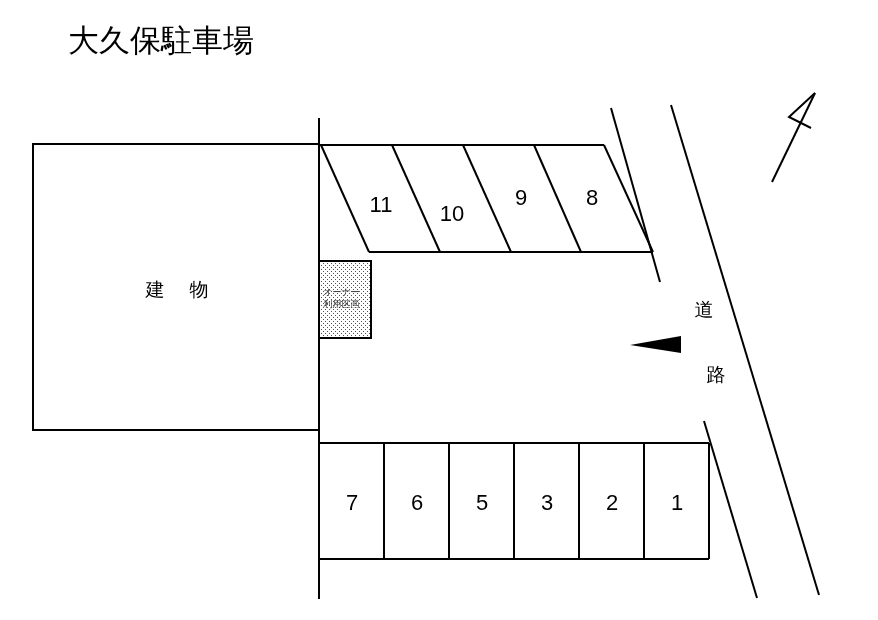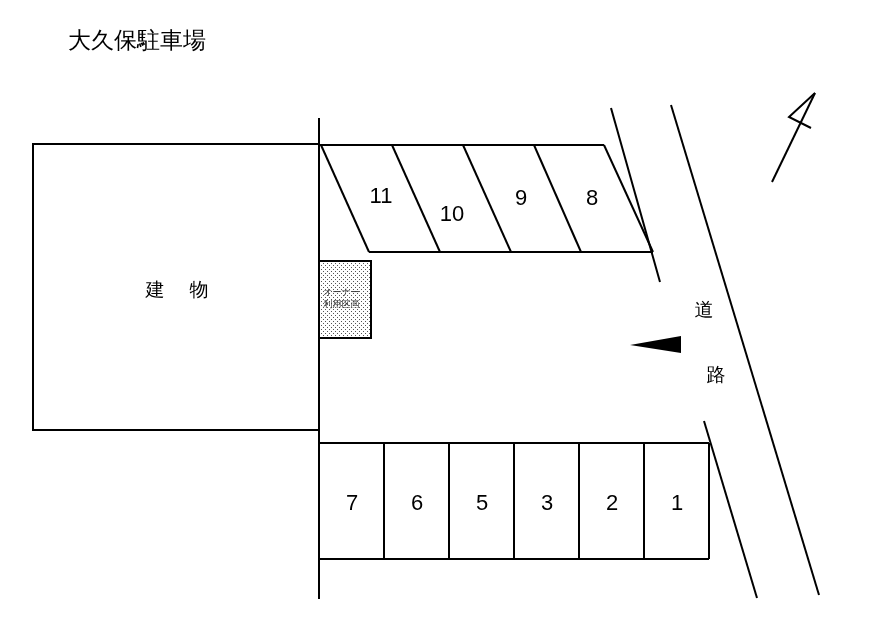--- a/index.html
+++ b/index.html
@@ -1,19 +1,19 @@
 <!DOCTYPE html>
 <html><head>
   <meta charset="utf-8">
   <style>
     html, body { margin: 0; padding: 0; background: #ffffff; }
     body { width: 878px; height: 620px; position: relative; overflow: hidden;
            font-family: "DejaVu Sans", "Liberation Sans", sans-serif; }
     svg { position: absolute; left: 0; top: 0; }
-    .title { position: absolute; left: 68px; top: 20px; font-size: 23px; color: #000;
+    .title { position: absolute; left: 68px; top: 20px; font-size: 31px; color: #000;
              letter-spacing: 0px; white-space: nowrap; line-height: 40px; }
     .label { position: absolute; color: #000; white-space: nowrap; line-height: 1; }
     .num { font-family: "Liberation Sans", sans-serif; font-size: 22px; transform: translate(-50%, -50%); }
     .bld { font-size: 19px; transform: translate(-50%, -50%); letter-spacing: 0; }
     .road { font-size: 19px; transform: translate(-50%, -50%); }
     .owner { position: absolute; left: 320px; top: 286px; width: 43px; font-size: 9px; line-height: 12px;
              text-align: center; color: #333; }
   </style>
 </head>
 <body>
@@ -74,21 +74,21 @@
 <div class="label bld" style="left:199px; top:289px;">物</div>
 
 <div class="owner">
   <div>オーナー</div>
   <div>利用区画</div>
 </div>
 
 <div class="label road" style="left:704px; top:309px;">道</div>
 <div class="label road" style="left:716px; top:374px;">路</div>
 
-<div class="label num" style="left:381px; top:196px;">11</div>
+<div class="label num" style="left:381px; top:205px;">11</div>
 <div class="label num" style="left:452px; top:214px;">10</div>
 <div class="label num" style="left:521px; top:198px;">9</div>
 <div class="label num" style="left:592px; top:198px;">8</div>
 
 <div class="label num" style="left:352px; top:503px;">7</div>
 <div class="label num" style="left:417px; top:503px;">6</div>
 <div class="label num" style="left:482px; top:503px;">5</div>
 <div class="label num" style="left:547px; top:503px;">3</div>
 <div class="label num" style="left:612px; top:503px;">2</div>
 <div class="label num" style="left:677px; top:503px;">1</div>

